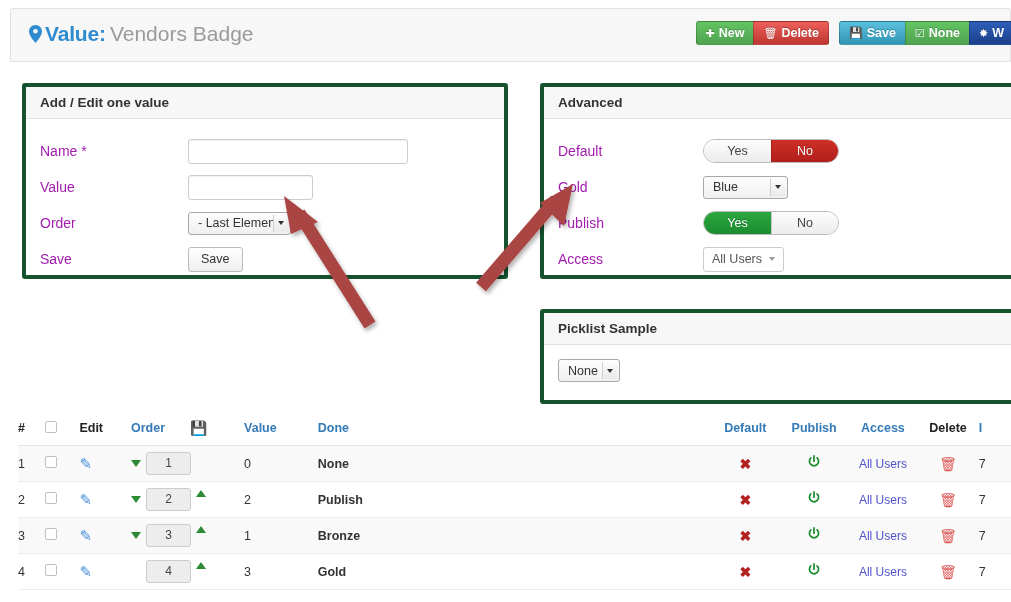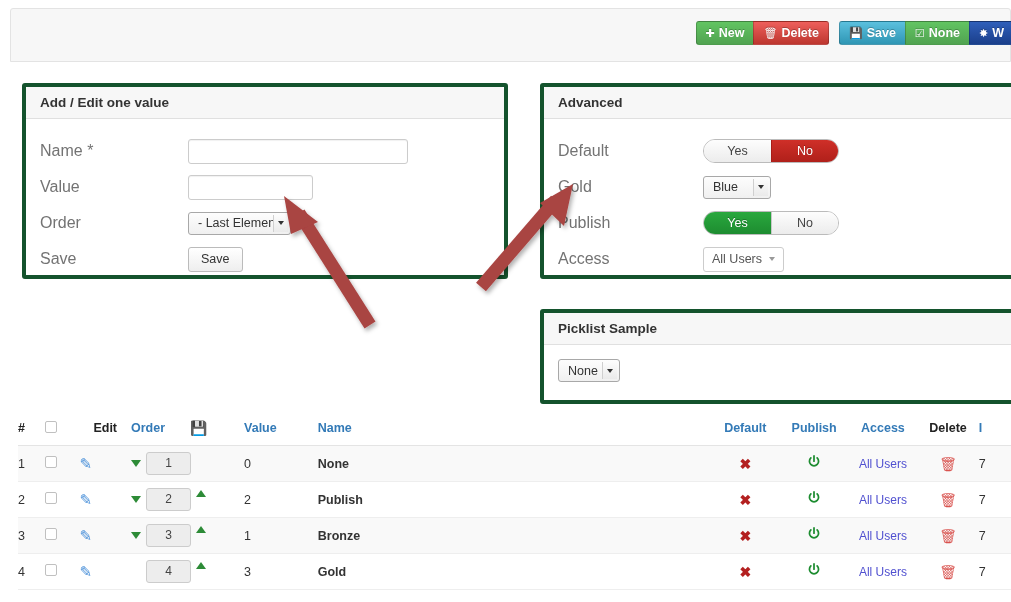--- a/index.html
+++ b/index.html
@@ -100,22 +100,22 @@
   .panel-pick   { left: 540px; top: 309px; width: 486px; height: 95px; }
 
   
   .frow {
     display: flex;
     align-items: center;
     height: 36px;
   }
   .flabel {
     width: 148px;
-    font-size: 16px;
-    color: #737373;
+    font-size: 14px;
+    color: #a21caf;
     flex: none;
   }
   .adv .flabel { width: 145px; }
 
   .finput {
     height: 25px;
     border: 1px solid #ccc;
     border-radius: 3px;
     background: #fff;
     box-shadow: inset 0 1px 1px rgba(0,0,0,.06);
@@ -151,21 +151,21 @@
     background: linear-gradient(#fcfcfc,#eaeaea);
     display: flex; align-items: center; justify-content: center;
   }
   .caret-dn {
     width: 0; height: 0;
     border-left: 3.5px solid transparent;
     border-right: 3.5px solid transparent;
     border-top: 4.5px solid #333;
   }
   .nsel-order { width: 103px; }
-  .nsel-color { width: 68px; }
+  .nsel-color { width: 85px; }
   .nsel-none  { width: 62px; }
 
   .bsel {
     display: inline-flex;
     align-items: center;
     gap: 7px;
     height: 25px;
     border: 1px solid #ccc;
     border-radius: 3px;
     background: #fff;
@@ -304,20 +304,28 @@
   .name-cell { font-weight: bold; color: #222; }
   .xmark { color: #b32020; font-size: 14px; font-weight: bold; cursor: pointer; }
   .trash { color: #d9534f; font-size: 14px; cursor: pointer; }
   .acc-link { color: #5050d0; text-decoration: none; font-size: 12px; cursor: pointer; }
   .pwr { cursor: pointer; }
 </style>
 </head>
 <body>
 
 <div class="page-header">
+  <div class="page-title">
+    <span class="pin-icon">
+      <svg width="13" height="18" viewBox="0 0 13 18">
+        <path d="M6.5 0C2.9 0 0 2.9 0 6.5C0 11 6.5 18 6.5 18S13 11 13 6.5C13 2.9 10.1 0 6.5 0Z" fill="#2e8bd0"></path>
+        <circle cx="6.5" cy="6.3" r="2.3" fill="#f7f7f7"></circle>
+      </svg>
+    </span><span class="title-strong">Value</span><span class="title-sep">:</span><span class="title-sub">Vendors Badge</span>
+  </div>
 
   <div class="toolbar">
     <div class="btn-group">
       <div class="tbtn tbtn-green">
         <span class="gi">✚</span>
         <span>New</span>
       </div>
       <div class="tbtn tbtn-red">
         <span class="gi">🗑</span>
         <span>Delete</span>
@@ -431,27 +439,27 @@
   </g>
 </svg>
 
 <table class="vtable">
   <thead>
     <tr>
       <th class="dark" style="width:22px;">#</th>
       <th style="width:28px;">
         <span class="chk"></span>
       </th>
-      <th class="dark" style="width:42px;text-align:center;">Edit</th>
+      <th class="dark" style="width:42px;">Edit</th>
       <th style="width:48px;">Order</th>
       <th style="width:44px;">
         <span style="color:#4a90d9;font-size:14px;">💾</span>
       </th>
       <th style="width:60px;">Value</th>
-      <th style="width:320px;">Name</th>
+      <th style="width:320px;">Done</th>
       <th class="ctr" style="width:56px;">Default</th>
       <th class="ctr" style="width:56px;">Publish</th>
       <th class="ctr" style="width:56px;">Access</th>
       <th class="dark ctr" style="width:50px;">Delete</th>
       <th style="width:40px;">I</th>
     </tr>
   </thead>
   <tbody>
     <tr class="odd">
       <td>1</td>

